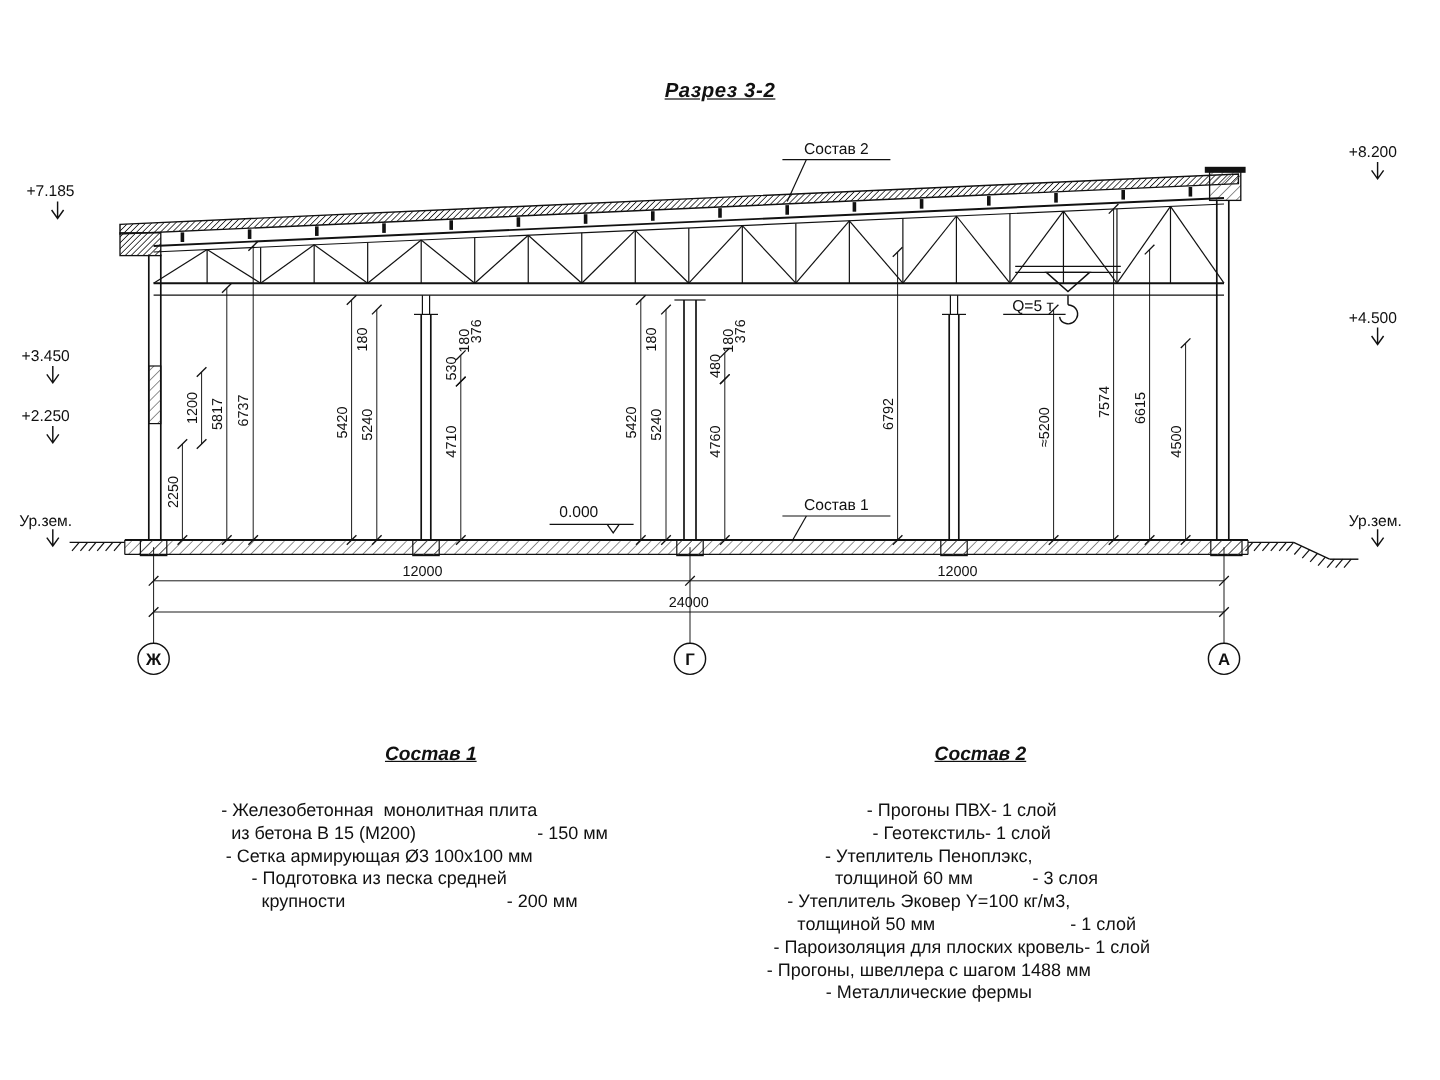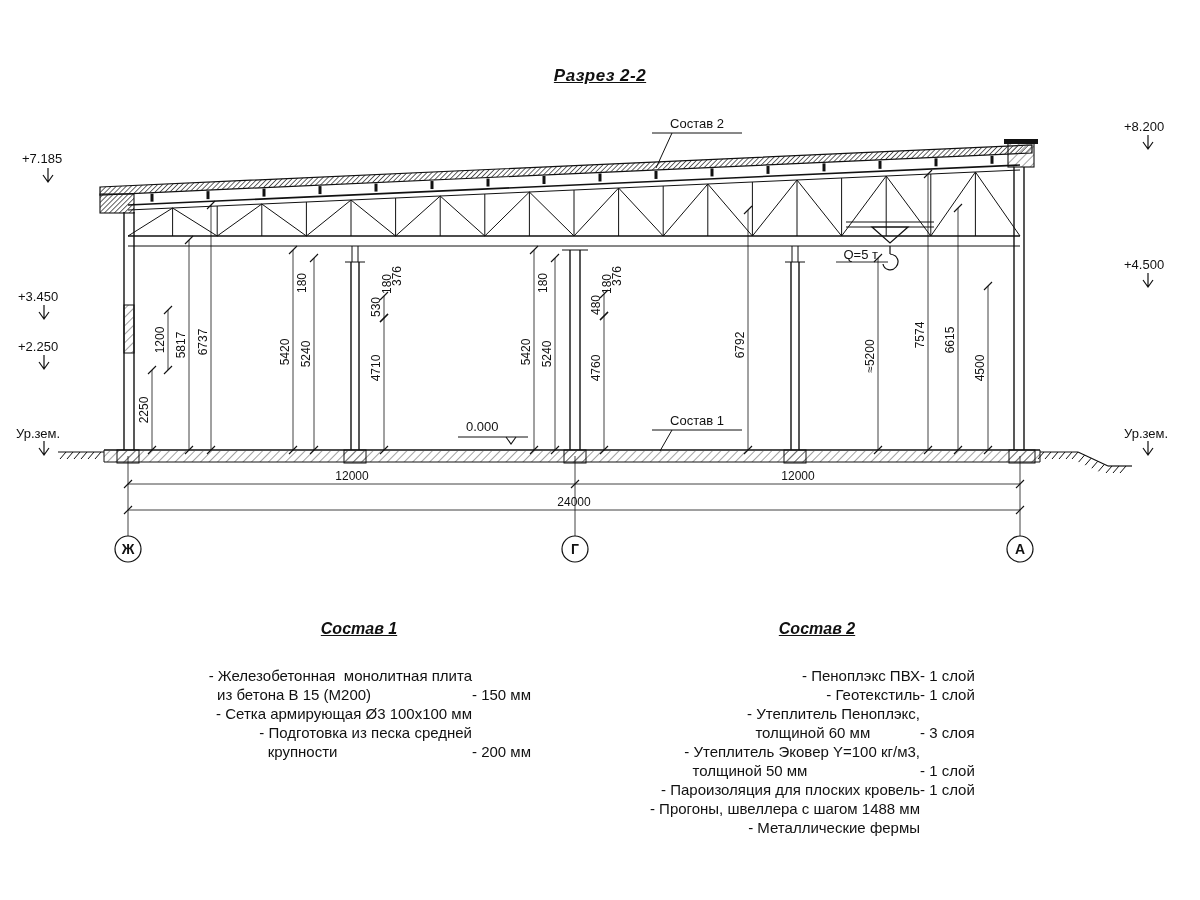--- a/index.html
+++ b/index.html
@@ -8,31 +8,31 @@
   .drawing-title{position:absolute;top:66px;left:0;width:100%;text-align:center;}
   .drawing-title span{font-size:17px;font-weight:bold;font-style:italic;text-decoration:underline;letter-spacing:.5px;}
   svg{position:absolute;top:0;left:0;}
   text{fill:#111;font-family:"Liberation Sans",sans-serif;}
   .dim{font-size:12px;}
   .lvl{font-size:13px;}
   .axis{font-size:14px;font-weight:bold;}
   .callout{font-size:13px;}
   .sostav{position:absolute;}
   .list-title{text-align:center;font-style:italic;font-weight:bold;font-size:16px;text-decoration:underline;margin-bottom:28px;}
-  .row{display:flex;justify-content:flex-end;align-items:flex-end;font-size:15px;line-height:19px;}
+  .row{display:flex;justify-content:center;align-items:flex-end;font-size:15px;line-height:19px;}
   .row .t{white-space:pre-wrap;}
   .row .v{white-space:nowrap;width:86px;flex:none;}
 </style>
 </head>
 <body>
 
 <div class="sheet">
 
   <div class="drawing-title">
-    <span>Разрез 2-2</span>
+    <span>Разрез 3-2</span>
   </div>
 
   <svg id="drawing" width="1200" height="580" viewBox="0 0 1200 580">
     <defs>
       <pattern id="h6" patternUnits="userSpaceOnUse" width="6" height="6" patternTransform="rotate(45)">
         <line x1="0" y1="0" x2="0" y2="6" stroke="#444" stroke-width="1"></line>
       </pattern>
       <pattern id="h3" patternUnits="userSpaceOnUse" width="3.5" height="3.5" patternTransform="rotate(45)">
         <line x1="0" y1="0" x2="0" y2="3.5" stroke="#222" stroke-width="1.4"></line>
       </pattern>
@@ -326,21 +326,21 @@
     <div class="row">
       <span class="t">- Подготовка из песка средней
   крупности</span>
       <span class="v">- 200 мм</span>
     </div>
   </div>
 
   <div class="sostav" style="left:628px;top:620px;width:378px;">
     <div class="list-title">Состав 2</div>
     <div class="row">
-      <span class="t">- Пеноплэкс ПВХ</span>
+      <span class="t">- Прогоны ПВХ</span>
       <span class="v">- 1 слой</span>
     </div>
     <div class="row">
       <span class="t">- Геотекстиль</span>
       <span class="v">- 1 слой</span>
     </div>
     <div class="row">
       <span class="t">- Утеплитель Пеноплэкс,
   толщиной 60 мм</span>
       <span class="v">- 3 слоя</span>

